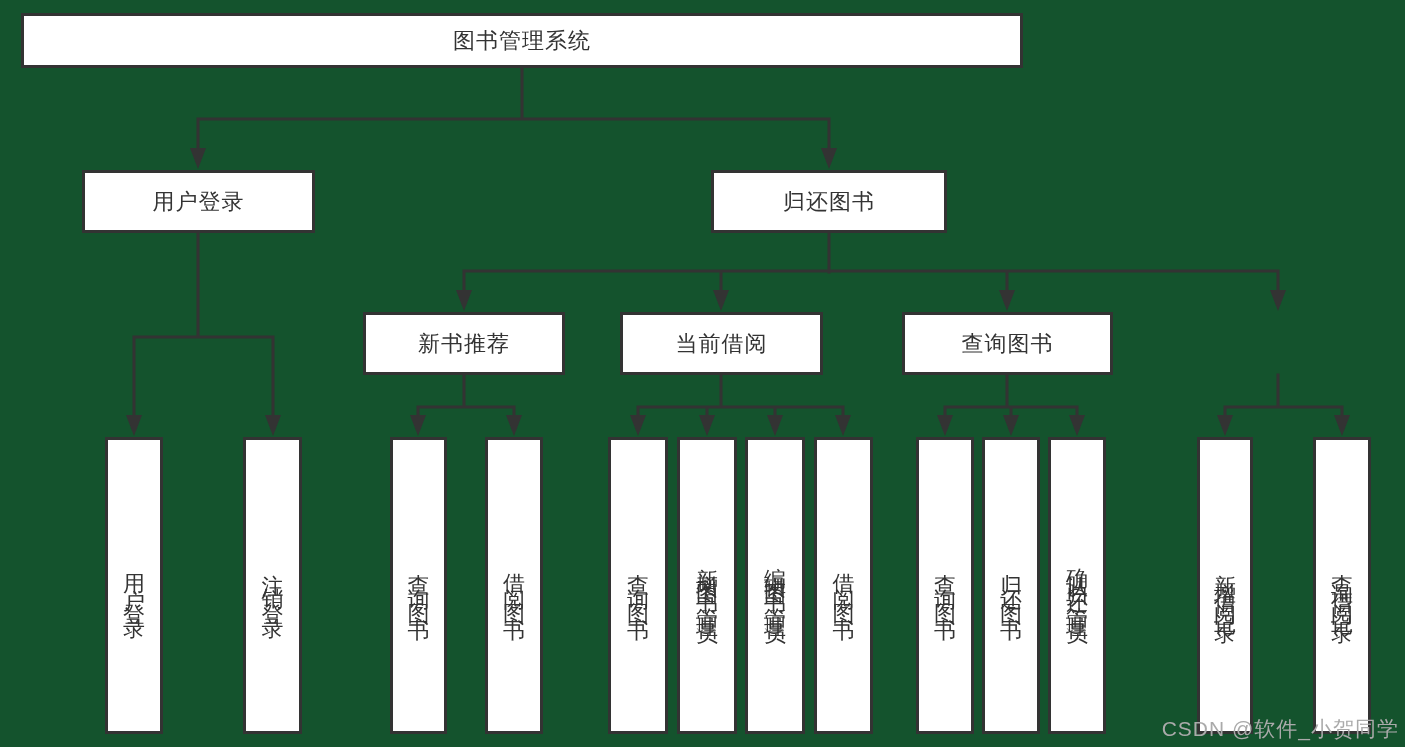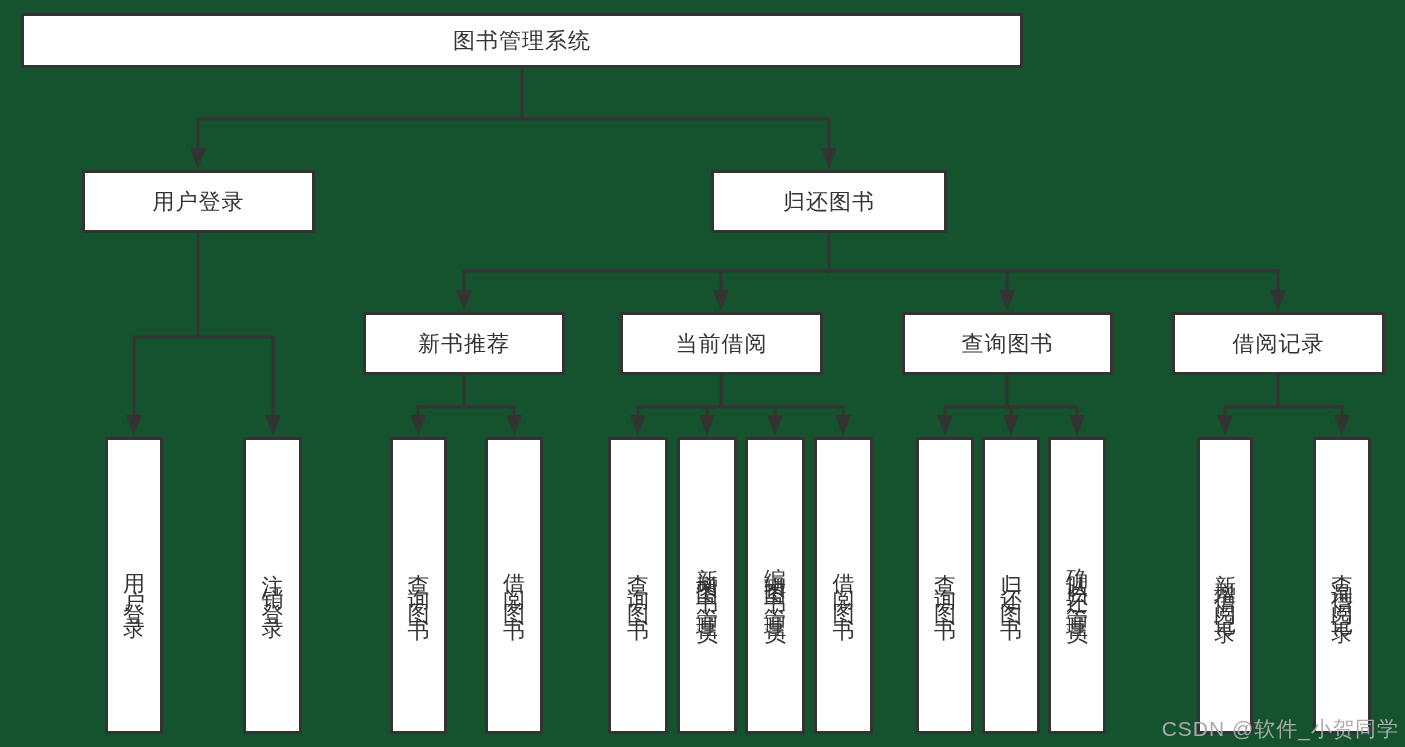--- a/index.html
+++ b/index.html
@@ -134,23 +134,20 @@
 
   <div class="box hbox" style="left:363px;top:312px;width:202px;height:63px">
     <span>新书推荐</span>
   </div>
   <div class="box hbox" style="left:620px;top:312px;width:203px;height:63px">
     <span>当前借阅</span>
   </div>
   <div class="box hbox" style="left:902px;top:312px;width:211px;height:63px">
     <span>查询图书</span>
   </div>
-  <div class="box hbox" style="left:1172px;top:312px;width:213px;height:63px">
-    <span>借阅记录</span>
-  </div>
 
   <div class="box leaf sp4" style="left:105px;width:58px">
     <span>用户登录</span>
   </div>
   <div class="box leaf sp4" style="left:243px;width:59px">
     <span>注销登录</span>
   </div>
   <div class="box leaf sp4" style="left:390px;width:57px">
     <span>查询图书</span>
   </div>

